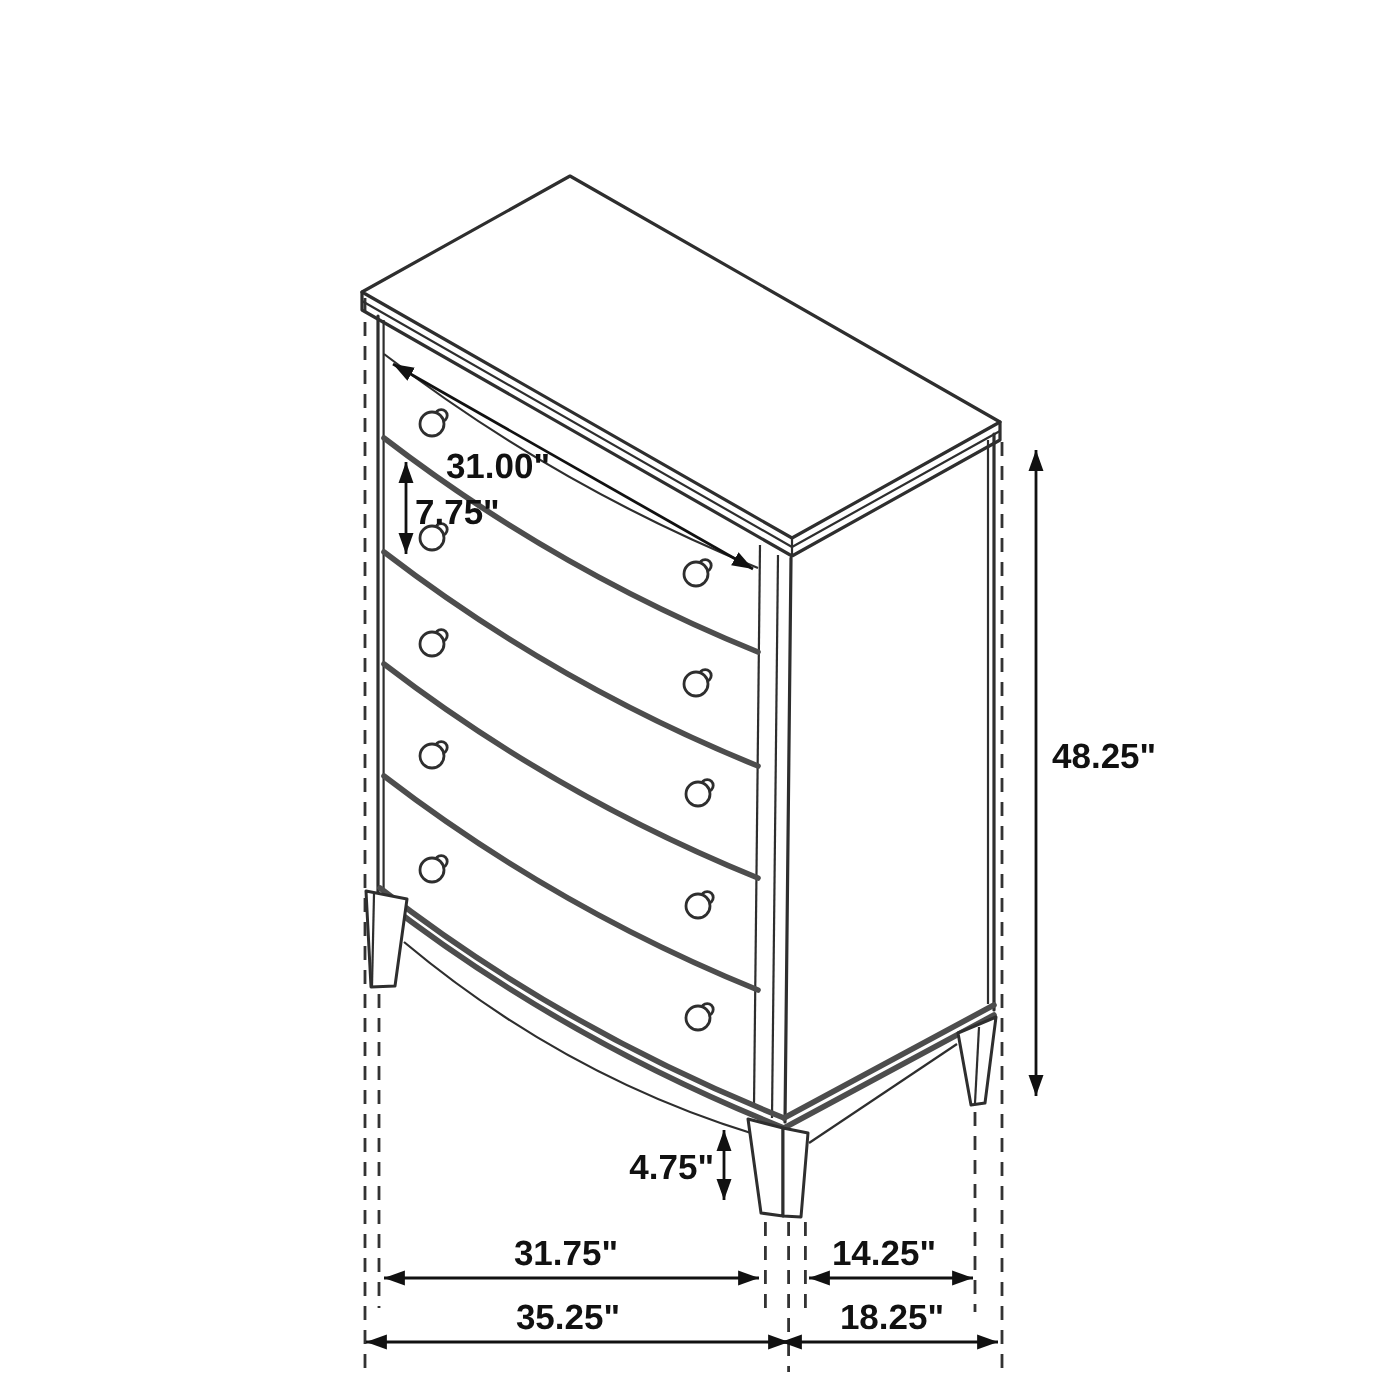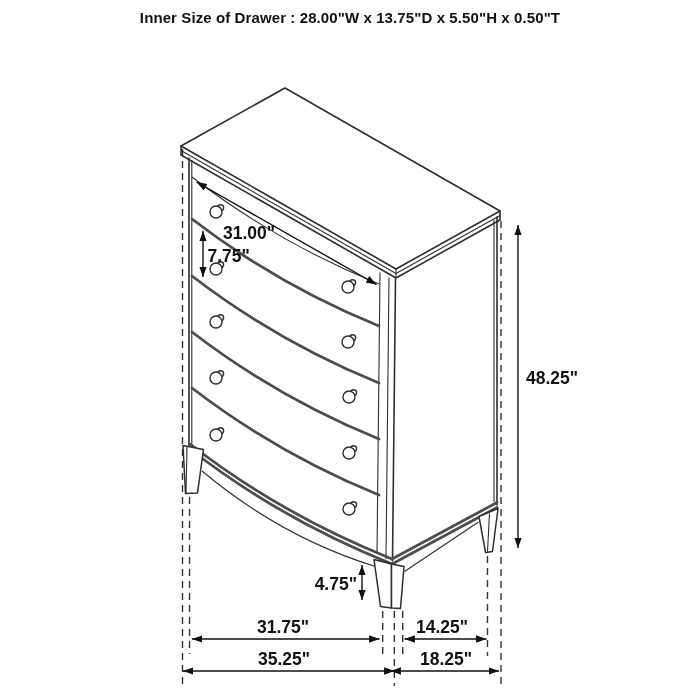--- a/index.html
+++ b/index.html
@@ -16,21 +16,20 @@
   .dash {fill:none;stroke:#333;stroke-width:1.4;stroke-dasharray:7 5;}
   .dim  {fill:none;stroke:#111;stroke-width:1.4;}
   .dimtxt{font-family:"Liberation Sans", sans-serif;font-size:17.5px;font-weight:bold;fill:#111;}
   .knob {fill:#ffffff;stroke:#2e2e2e;stroke-width:1.4;}
 </style>
 </head>
 <body>
 
 <div class="canvas">
 
-  <div class="title">Inner Size of Drawer : 28.00"W x 13.75"D x 5.50"H x 0.50"T</div>
 
   <svg width="700" height="700" viewBox="0 0 700 700">
     <defs>
       <marker id="arr" viewBox="0 0 10 8" markerWidth="11" markerHeight="9" refX="9.5" refY="4" orient="auto-start-reverse" markerUnits="userSpaceOnUse">
         <path d="M0,0.6 L9.5,4 L0,7.4 Z" fill="#111"></path>
       </marker>
     </defs>
 
     <g>
       <path class="dash" d="M182.5,149 V686"></path>

